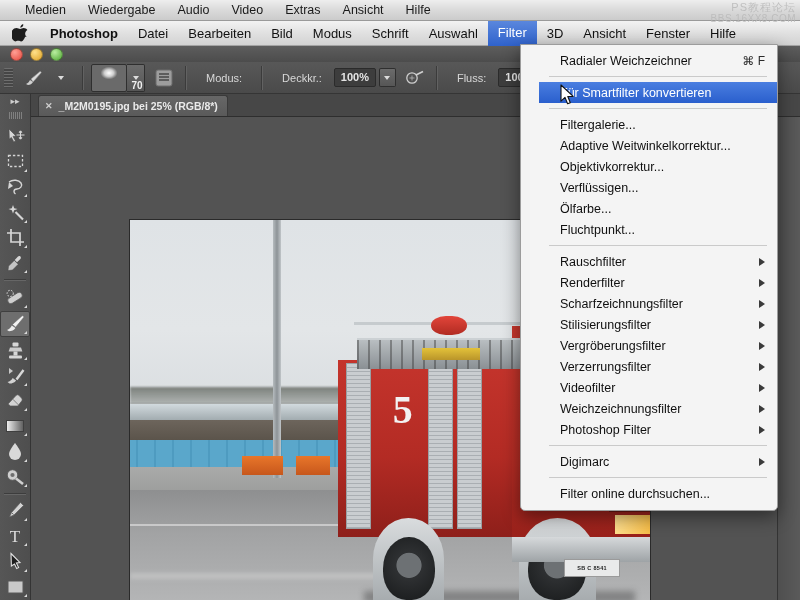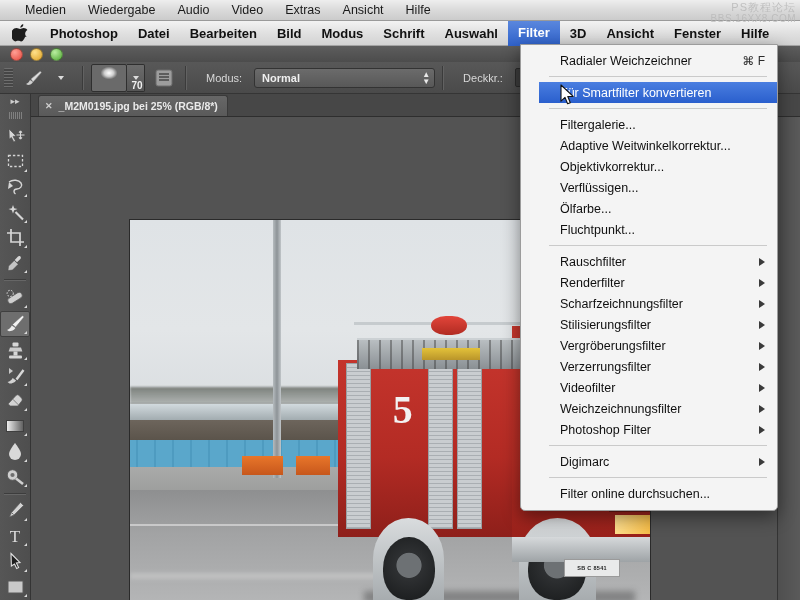--- a/index.html
+++ b/index.html
@@ -45,21 +45,20 @@
   }
   .apple-logo {
     width: 16px; height: 18px; margin: 0 12px 0 4px;
     position: relative; flex: none;
   }
   .apple-logo svg { display:block; }
   .ps-menubar .mi {
     font-size: 13px; color: #111;
     padding: 0 10px; line-height: 23px;
     white-space: nowrap;
-    font-weight: bold;
   }
   .ps-menubar .mi.app-name { font-weight: bold; }
   .ps-menubar .mi.active {
     background: #3c6fd0;
     background: linear-gradient(to bottom,#5a87dd,#2f62cc);
     color: #fff;
     height: 25px; display: inline-block;
   }
 
   
@@ -384,24 +383,20 @@
       </div>
     </div>
     <div class="icon-btn" style="margin-left:8px">
       <svg width="18" height="18" viewBox="0 0 18 18" aria-hidden="true">
         <rect x="1" y="1" width="16" height="16" rx="2" fill="#9d9d9d" stroke="#6d6d6d"></rect>
         <path d="M4 5h10M4 8h10M4 11h10" stroke="#474747" stroke-width="1.4"></path>
       </svg>
     </div>
     <div class="ob-sep"></div>
     <span class="ob-label">Modus:</span>
-    <div class="ob-combo" style="width:168px">
-      <span>Normal</span>
-      <span class="stepper">▲<br>▼</span>
-    </div>
     <div class="ob-sep"></div>
     <span class="ob-label">Deckkr.:</span>
     <div class="ob-field">
       <span>100%</span>
     </div>
     <div class="mini-btn" style="height:17px;border-left:1px solid #2b2b2b;border-radius:2px;margin-left:3px;width:15px">
       <span class="caret-dn"></span>
     </div>
     <div class="icon-btn" style="margin-left:8px">
       <svg width="20" height="18" viewBox="0 0 20 18" aria-hidden="true">

